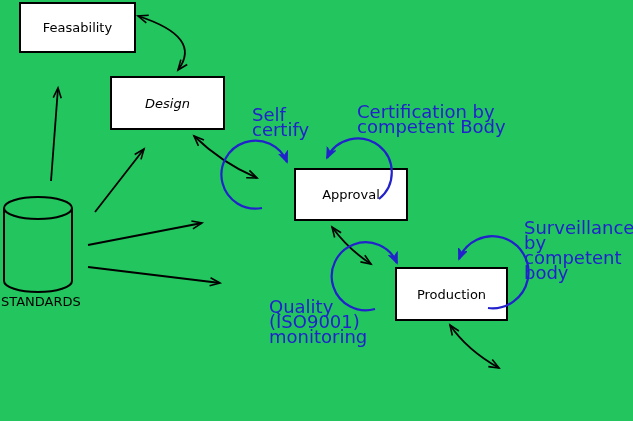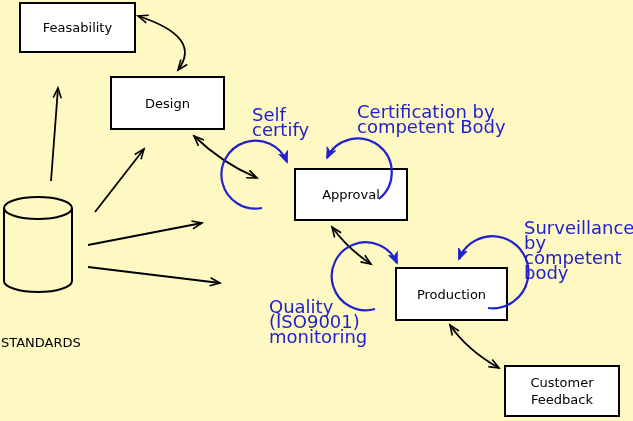--- a/index.html
+++ b/index.html
@@ -1,78 +1,74 @@
 <!DOCTYPE html>
 <html><head>
 <meta charset="utf-8">
 <style>
   html,body{margin:0;padding:0;background:#ffffff;}
   #canvas{
     position:relative;
     width:633px;height:421px;
-    background:#fef9c3;
+    background:#22c55e;
     font-family:"DejaVu Sans","Liberation Sans",sans-serif;
     overflow:hidden;
   }
   .node{
     position:absolute;
     border:2px solid #000000;
     background:#ffffff;
     display:flex;align-items:center;justify-content:center;
     font-size:13px;color:#000000;
     text-align:center;
     white-space:pre-line;
     line-height:17px;
     z-index:1;
     box-sizing:border-box;
   }
   #box-feasability{left:19px;top:2px;width:117px;height:51px;}
-  #box-design{left:110px;top:76px;width:115px;height:54px;}
+  #box-design{left:110px;top:76px;width:115px;height:54px;font-style:italic;}
   #box-approval{left:262px;top:168px;width:114px;height:53px;margin-left:32px;}
   #box-production{left:375px;top:267px;width:113px;height:54px;margin-left:20px;}
   #box-customer{left:504px;top:365px;width:116px;height:52px;}
   svg.overlay{
     position:absolute;left:0;top:0;z-index:2;pointer-events:none;
   }
   .annot{
     position:absolute;
     color:#2222cc;
     font-size:18px;line-height:15px;
     white-space:pre-line;
     z-index:3;
   }
   #annot-self{left:252px;top:107px;}
   #annot-cert{left:357px;top:104px;}
   #annot-surv{left:524px;top:220px;}
   #annot-quality{left:269px;top:299px;}
   #standards-label{
     position:absolute;left:1px;top:294px;
-    color:#000000;font-size:13px;z-index:3;white-space:nowrap;margin-top:41px;
+    color:#000000;font-size:13px;z-index:3;white-space:nowrap;
   }
 </style>
 </head>
 <body>
 
 <div id="canvas">
 
   <div class="node" id="box-feasability">
     <span>Feasability</span>
   </div>
   <div class="node" id="box-design">
     <span>Design</span>
   </div>
   <div class="node" id="box-approval">
     <span>Approval</span>
   </div>
   <div class="node" id="box-production">
     <span>Production</span>
-  </div>
-  <div class="node" id="box-customer">
-    <span>Customer
-Feedback</span>
   </div>
 
   <svg class="overlay" width="633" height="421" viewBox="0 0 633 421">
     <defs>
       <marker id="ab" markerUnits="userSpaceOnUse" markerWidth="14" markerHeight="12" refX="11" refY="5" orient="auto-start-reverse">
         <path d="M1,1 L11,5 L1,9" fill="none" stroke="#000000" stroke-width="1.6"></path>
       </marker>
       <marker id="abl" markerUnits="userSpaceOnUse" markerWidth="14" markerHeight="12" refX="10.5" refY="5" orient="auto">
         <path d="M0.5,0.5 L11,5 L0.5,9.5 L3.5,5 Z" fill="#2222cc" stroke="#2222cc" stroke-width="1"></path>
       </marker>

